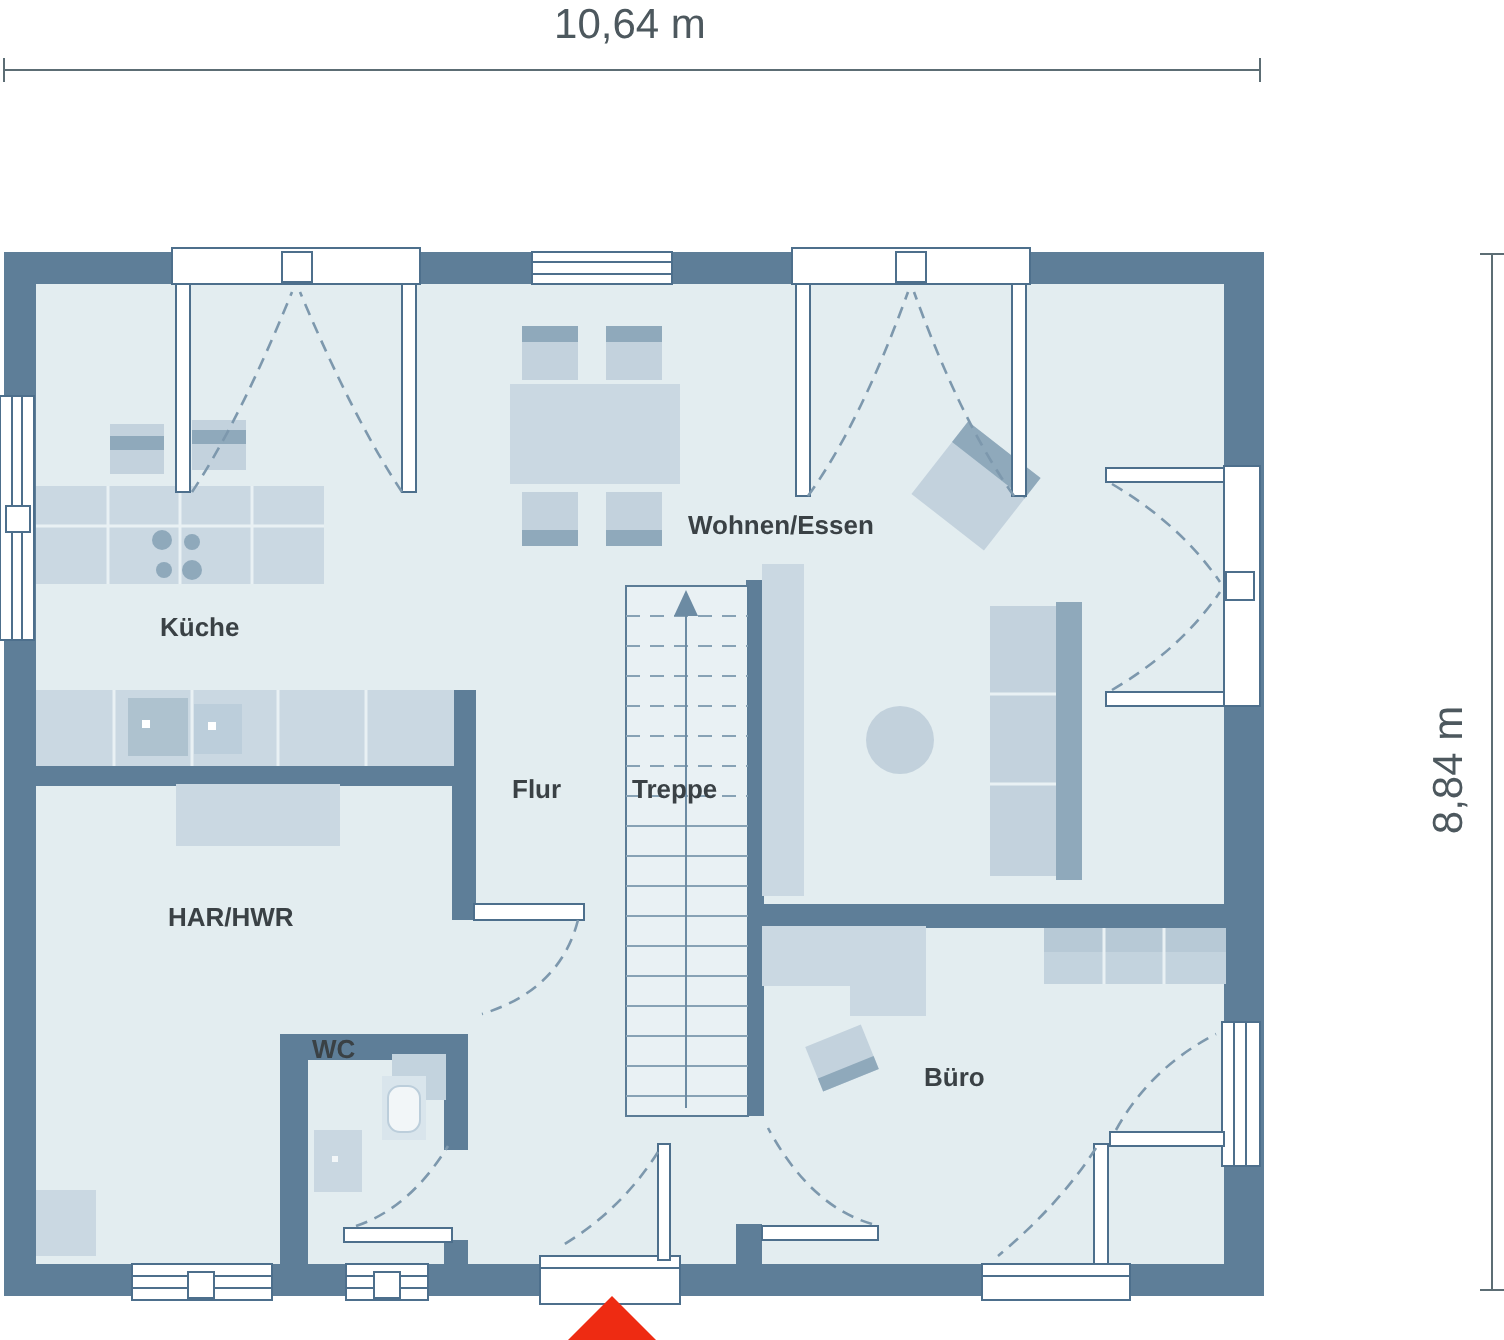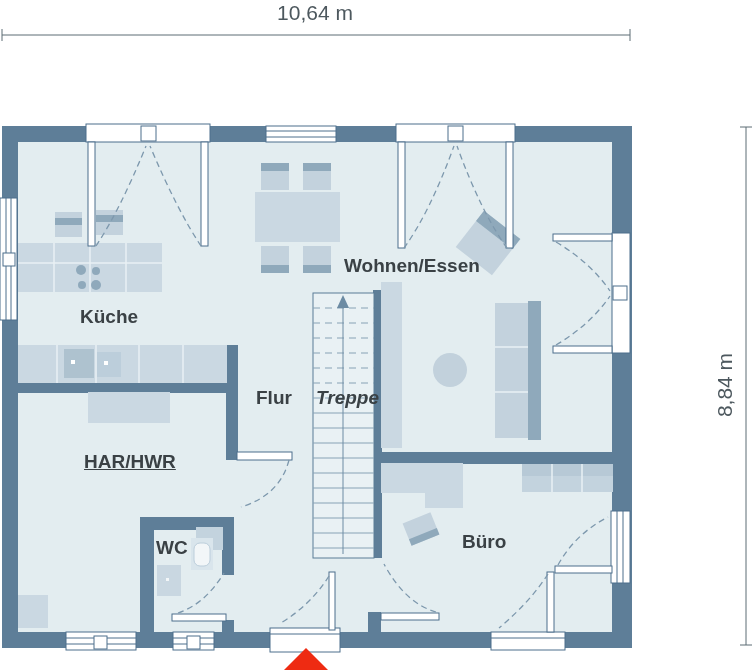--- a/index.html
+++ b/index.html
@@ -13,33 +13,33 @@
   .winline{stroke:#4d6f8c;stroke-width:1;fill:none;}
   .furn{fill:var(--furniture,#cad8e2);}
   .furn2{fill:#c3d2dd;}
   .furnd{fill:var(--furniture-dark,#8fa9bb);}
   .accent{fill:var(--accent,#c3d3de);}
   .arc{fill:none;stroke:var(--line,#7d98ad);stroke-width:1.3;stroke-dasharray:6 4;}
   .tread{stroke:#87a2b5;stroke-width:1;}
   .treadd{stroke:#87a2b5;stroke-width:1;stroke-dasharray:7 5;}
   .dim{stroke:#5c6d74;stroke-width:1;}
   .gridline{stroke:#e9f1f4;stroke-width:1.5;}
-  .room-label{position:absolute;color:var(--text,#3a4145);font-size:19px;font-weight:600;
+  .room-label{position:absolute;color:var(--text,#3a4145);font-size:13px;font-weight:600;
               white-space:nowrap;line-height:1;}
   .dim-label{position:absolute;color:var(--dim-text,#4d585e);font-size:21px;font-weight:400;
              white-space:nowrap;line-height:1;}
   #dim-w{left:230px;top:2px;width:170px;text-align:center;}
   #dim-h{left:688px;top:371px;width:80px;height:28px;text-align:center;
          transform:rotate(-90deg);transform-origin:center;}
   #label-kueche{left:80px;top:307px;}
   #label-wohnen{left:344px;top:256px;}
   #label-flur{left:256px;top:388px;}
-  #label-treppe{left:316px;top:388px;font-style:italic;}
-  #label-har{left:84px;top:452px;text-decoration:underline;}
-  #label-wc{left:156px;top:538px;text-align:right;}
+  #label-treppe{left:316px;top:388px;}
+  #label-har{left:84px;top:452px;}
+  #label-wc{left:156px;top:518px;text-align:right;}
   #label-buero{left:462px;top:532px;}
 </style>
 </head>
 <body>
 
 <div id="plan">
 <svg width="752" height="670" viewBox="0 0 752 670">
 
   <g>
     <line class="dim" x1="2" y1="35" x2="630" y2="35"></line>

